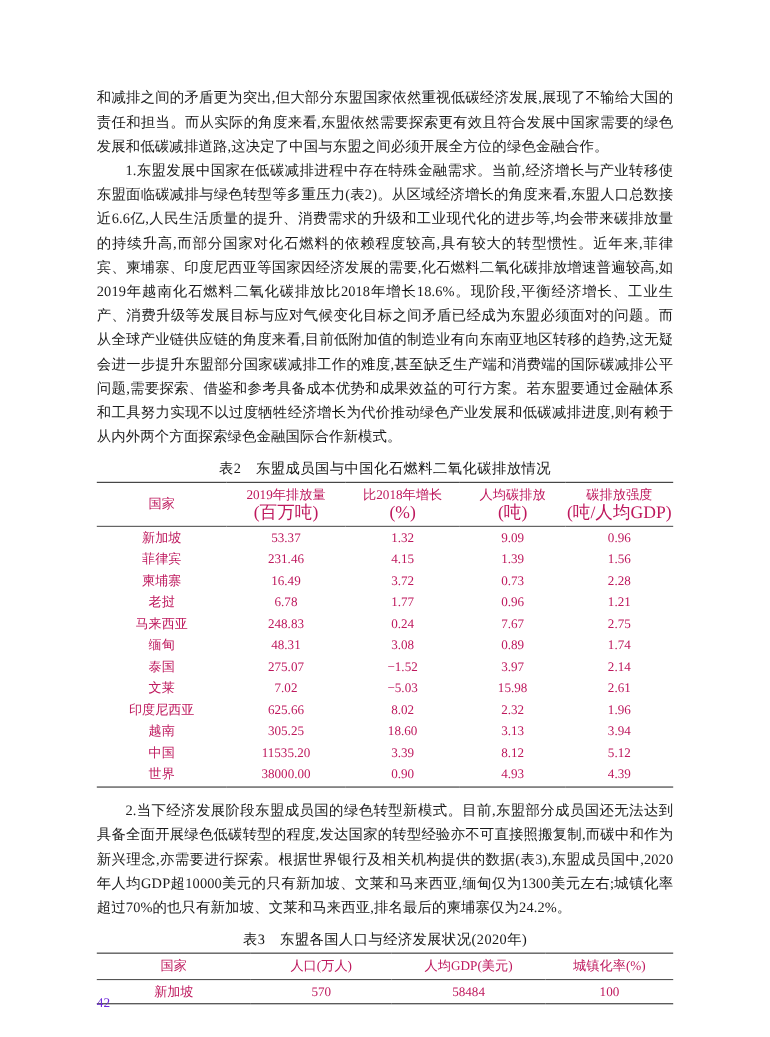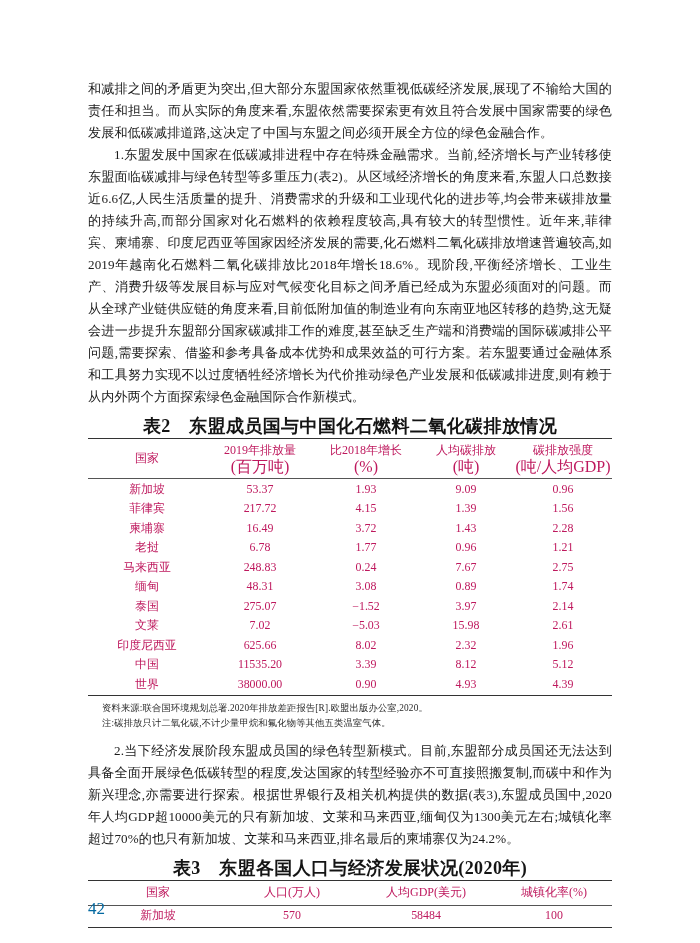--- a/index.html
+++ b/index.html
@@ -34,22 +34,22 @@
     margin: 0;
     color: #1b1b1b;
   }
   .para + .para { margin-top: 0px; }
   .indent { text-indent: 26px; }
 
   
   .table-block { margin-top: 9px; }
   .table-caption {
     text-align: center;
-    font-size: 18px;
-    font-weight: bold;
+    font-size: 13px;
+    font-weight: normal;
     line-height: 18px;
     margin-bottom: 3px;
     letter-spacing: 0.4px;
     color: #141414;
   }
   table.data {
     width: 524px;
     border-collapse: collapse;
     font-size: 12.0px;
     color: #be185d;
@@ -104,22 +104,22 @@
     font-family: "Liberation Serif", "DejaVu Serif", serif;
     letter-spacing: 0.15px;
   }
   .notes div { white-space: nowrap; }
 
   
   .folio {
     position: absolute;
     left: 88px;
     bottom: 24px;
-    font-size: 17px;
-    color: #0369a1;
+    font-size: 12px;
+    color: #6d28d9;
   }
 
   .gap-after-notes { height: 10px; }
 </style>
 </head>
 <body>
 
 <div class="page">
 
   <p class="para">和减排之间的矛盾更为突出,但大部分东盟国家依然重视低碳经济发展,展现了不输给大国的责任和担当。而从实际的角度来看,东盟依然需要探索更有效且符合发展中国家需要的绿色发展和低碳减排道路,这决定了中国与东盟之间必须开展全方位的绿色金融合作。</p>
@@ -156,36 +156,36 @@
           <th class="hdr-two-line">
             <span>碳排放强度</span>
             <span class="hdr-unit">(吨/人均GDP)</span>
           </th>
         </tr>
       </thead>
       <tbody>
         <tr>
           <td>新加坡</td>
           <td>53.37</td>
-          <td>1.93</td>
+          <td>1.32</td>
           <td>9.09</td>
           <td>0.96</td>
         </tr>
         <tr>
           <td>菲律宾</td>
-          <td>217.72</td>
+          <td>231.46</td>
           <td>4.15</td>
           <td>1.39</td>
           <td>1.56</td>
         </tr>
         <tr>
           <td>柬埔寨</td>
           <td>16.49</td>
           <td>3.72</td>
-          <td>1.43</td>
+          <td>0.73</td>
           <td>2.28</td>
         </tr>
         <tr>
           <td>老挝</td>
           <td>6.78</td>
           <td>1.77</td>
           <td>0.96</td>
           <td>1.21</td>
         </tr>
         <tr>
@@ -217,39 +217,42 @@
           <td>2.61</td>
         </tr>
         <tr>
           <td>印度尼西亚</td>
           <td>625.66</td>
           <td>8.02</td>
           <td>2.32</td>
           <td>1.96</td>
         </tr>
         <tr>
+          <td>越南</td>
+          <td>305.25</td>
+          <td>18.60</td>
+          <td>3.13</td>
+          <td>3.94</td>
+        </tr>
+        <tr>
           <td>中国</td>
           <td>11535.20</td>
           <td>3.39</td>
           <td>8.12</td>
           <td>5.12</td>
         </tr>
         <tr>
           <td>世界</td>
           <td>38000.00</td>
           <td>0.90</td>
           <td>4.93</td>
           <td>4.39</td>
         </tr>
       </tbody>
     </table>
-    <div class="notes">
-      <div>资料来源:联合国环境规划总署.2020年排放差距报告[R].欧盟出版办公室,2020。</div>
-      <div>注:碳排放只计二氧化碳,不计少量甲烷和氟化物等其他五类温室气体。</div>
-    </div>
   </div>
 
   <div class="gap-after-notes"></div>
 
   <p class="para indent">2.当下经济发展阶段东盟成员国的绿色转型新模式。目前,东盟部分成员国还无法达到具备全面开展绿色低碳转型的程度,发达国家的转型经验亦不可直接照搬复制,而碳中和作为新兴理念,亦需要进行探索。根据世界银行及相关机构提供的数据(表3),东盟成员国中,2020年人均GDP超10000美元的只有新加坡、文莱和马来西亚,缅甸仅为1300美元左右;城镇化率超过70%的也只有新加坡、文莱和马来西亚,排名最后的柬埔寨仅为24.2%。</p>
 
   <div class="table-block">
     <div class="table-caption">表3　东盟各国人口与经济发展状况(2020年)</div>
     <table class="data t3">
       <colgroup>

